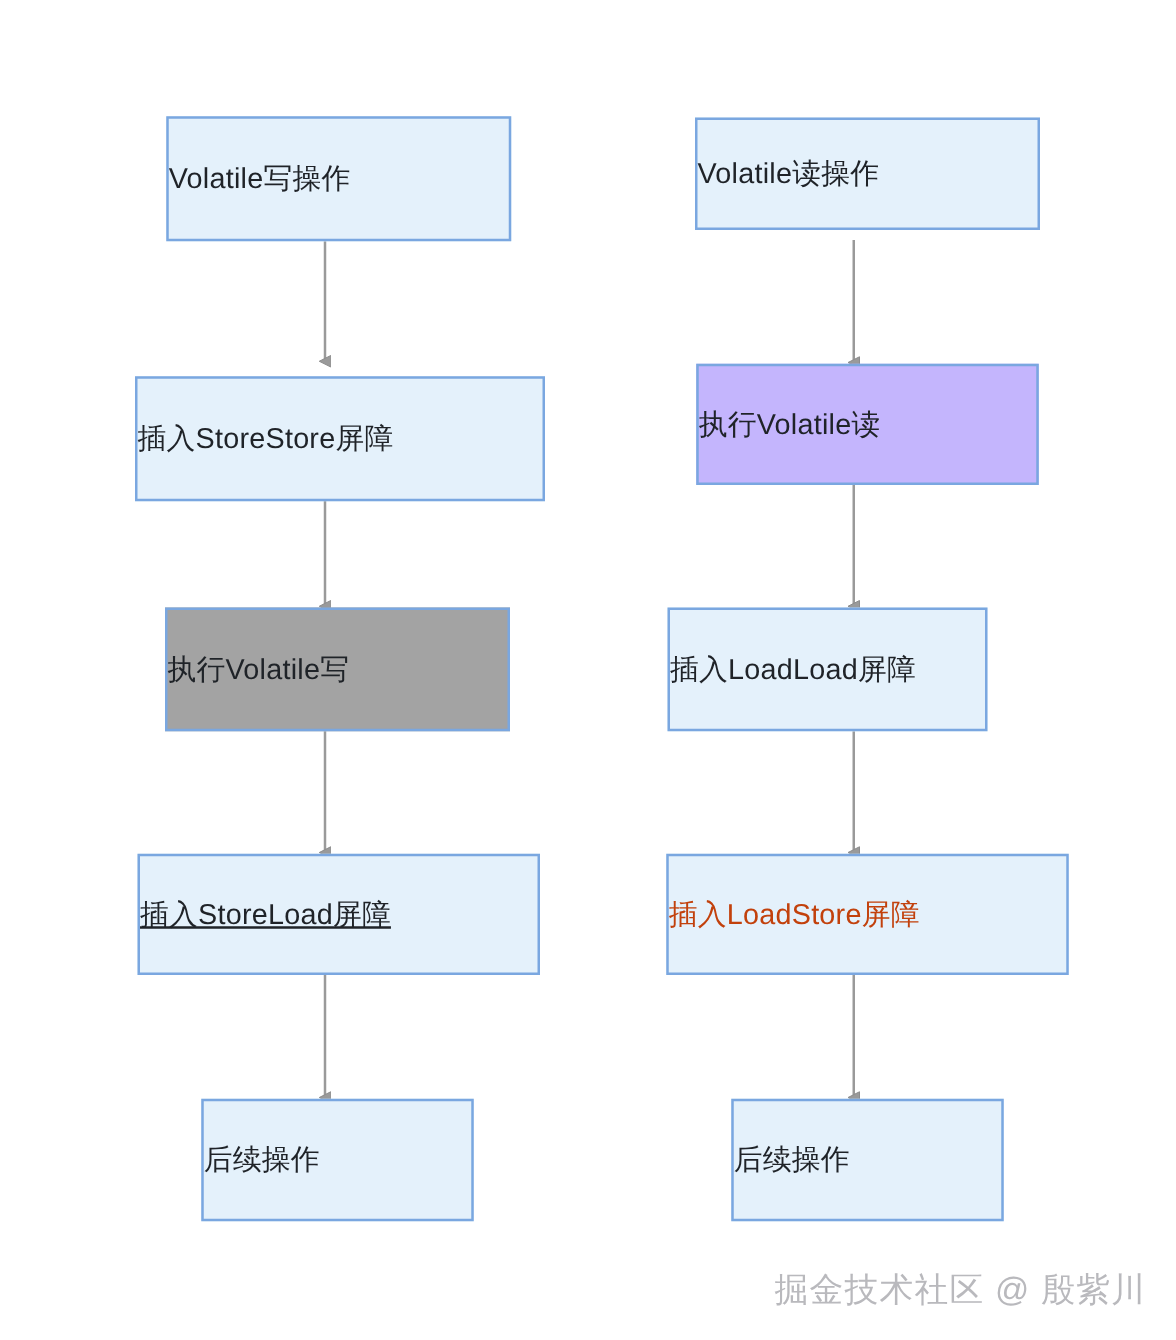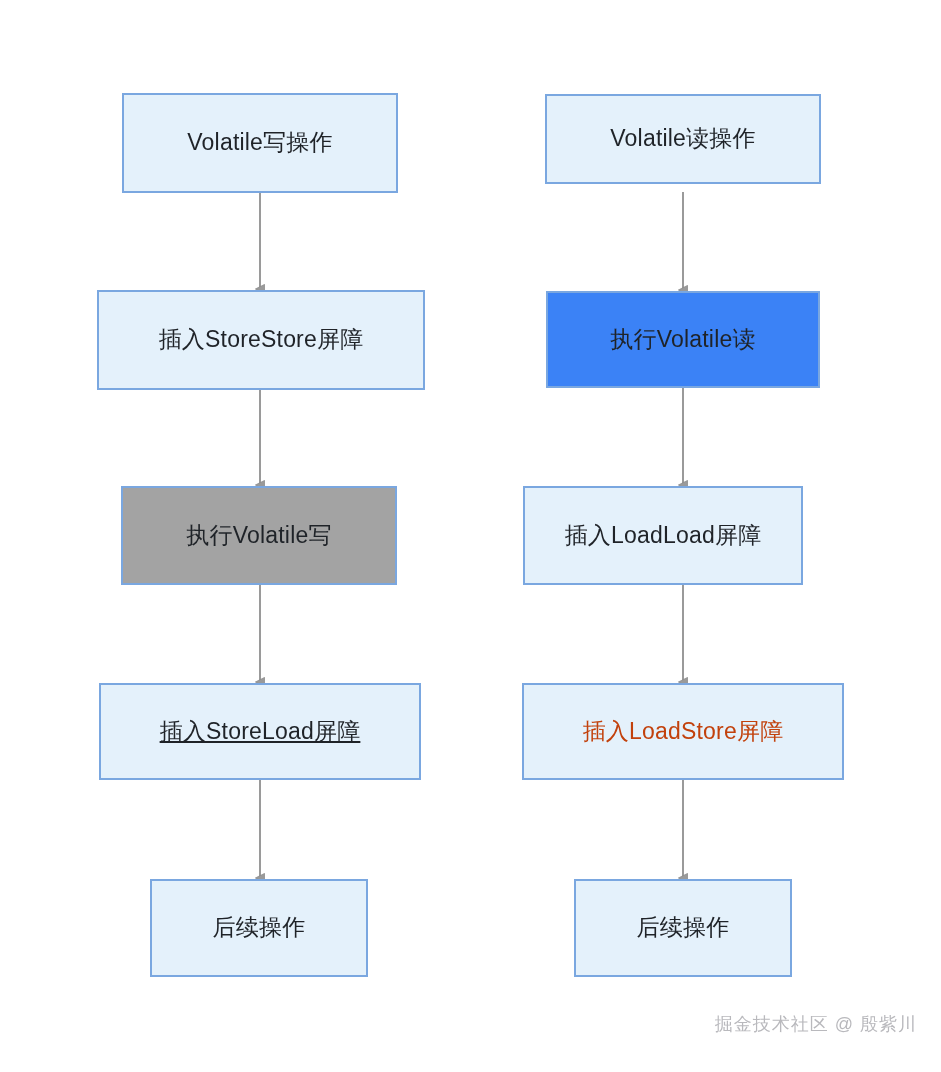--- a/index.html
+++ b/index.html
@@ -17,43 +17,44 @@
     background: #ffffff;
     overflow: hidden;
   }
   .node {
     position: absolute;
     box-sizing: border-box;
     background: #e4f1fb;
     border: 2px solid #7aa7e0;
     display: flex;
     align-items: center;
-    justify-content: center;
+    justify-content: flex-start;
+    margin-left: 11px;
   }
   .node-label {
     font-size: 23px;
     color: #1f2328;
     line-height: 1.2;
     letter-spacing: 0.2px;
     white-space: nowrap;
     font-weight: 400;
   }
   .edge-layer {
     position: absolute;
     left: 0;
     top: 0;
     width: 941px;
     height: 1072px;
     pointer-events: none;
   }
   .watermark {
     position: absolute;
     right: 24px;
-    bottom: 36px;
-    font-size: 18px;
+    bottom: 22px;
+    font-size: 27px;
     color: #b9b9bd;
     letter-spacing: 1px;
     white-space: nowrap;
     font-weight: 400;
   }
 </style>
 </head>
 <body>
 
 <div id="canvas">
@@ -73,39 +74,39 @@
         <line x1="683" y1="388" x2="683" y2="485" stroke="#9a9a9a" stroke-width="2" marker-end="url(#arrowhead)"></line>
         <line x1="683" y1="585" x2="683" y2="682" stroke="#9a9a9a" stroke-width="2" marker-end="url(#arrowhead)"></line>
         <line x1="683" y1="780" x2="683" y2="878" stroke="#9a9a9a" stroke-width="2" marker-end="url(#arrowhead)"></line>
       </g>
   </svg>
 
   <div id="nodes">
       <div class="node" style="left: 122px; top: 93px; width: 276px; height: 100px; background: rgb(228, 241, 251); border-color: rgb(122, 167, 224);">
         <span class="node-label" style="color: rgb(31, 35, 40);">Volatile写操作</span>
       </div>
-      <div class="node" style="left: 97px; top: 290px; width: 328px; height: 100px; background: rgb(228, 241, 251); border-color: rgb(122, 167, 224);">
+      <div class="node" style="left: 97px; top: 301px; width: 328px; height: 100px; background: rgb(228, 241, 251); border-color: rgb(122, 167, 224);">
         <span class="node-label" style="color: rgb(31, 35, 40);">插入StoreStore屏障</span>
       </div>
       <div class="node" style="left: 121px; top: 486px; width: 276px; height: 99px; background: #a3a3a3; border-color: rgb(122, 167, 224);">
         <span class="node-label" style="color: rgb(31, 35, 40);">执行Volatile写</span>
       </div>
       <div class="node" style="left: 99px; top: 683px; width: 322px; height: 97px; background: rgb(228, 241, 251); border-color: rgb(122, 167, 224);">
         <span class="node-label" style="color: rgb(31, 35, 40); text-decoration: underline;">插入StoreLoad屏障</span>
       </div>
       <div class="node" style="left: 150px; top: 879px; width: 218px; height: 98px; background: rgb(228, 241, 251); border-color: rgb(122, 167, 224);">
         <span class="node-label" style="color: rgb(31, 35, 40);">后续操作</span>
       </div>
       <div class="node" style="left: 545px; top: 94px; width: 276px; height: 90px; background: rgb(228, 241, 251); border-color: rgb(122, 167, 224);">
         <span class="node-label" style="color: rgb(31, 35, 40);">Volatile读操作</span>
       </div>
-      <div class="node" style="left: 546px; top: 291px; width: 274px; height: 97px; background: #3b82f6; border-color: rgb(122, 167, 224);">
+      <div class="node" style="left: 546px; top: 291px; width: 274px; height: 97px; background: #c4b5fd; border-color: rgb(122, 167, 224);">
         <span class="node-label" style="color: rgb(31, 35, 40);">执行Volatile读</span>
       </div>
-      <div class="node" style="left: 523px; top: 486px; width: 280px; height: 99px; background: rgb(228, 241, 251); border-color: rgb(122, 167, 224);">
+      <div class="node" style="left: 523px; top: 486px; width: 256px; height: 99px; background: rgb(228, 241, 251); border-color: rgb(122, 167, 224);">
         <span class="node-label" style="color: rgb(31, 35, 40);">插入LoadLoad屏障</span>
       </div>
       <div class="node" style="left: 522px; top: 683px; width: 322px; height: 97px; background: rgb(228, 241, 251); border-color: rgb(122, 167, 224);">
         <span class="node-label" style="color: #c2410c;">插入LoadStore屏障</span>
       </div>
       <div class="node" style="left: 574px; top: 879px; width: 218px; height: 98px; background: rgb(228, 241, 251); border-color: rgb(122, 167, 224);">
         <span class="node-label" style="color: rgb(31, 35, 40);">后续操作</span>
       </div>
     </div>
 

